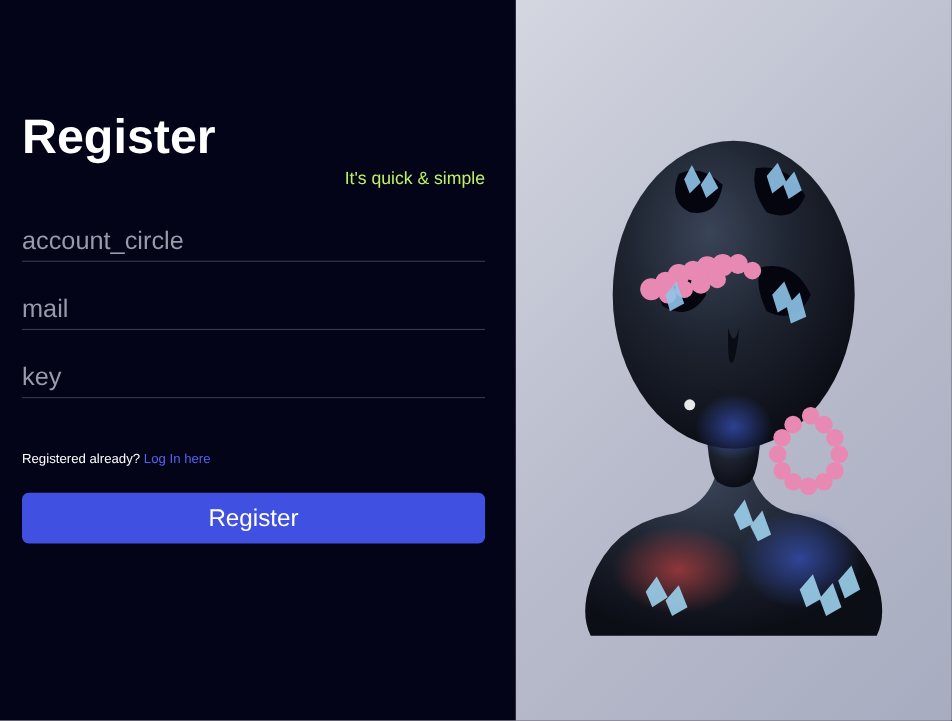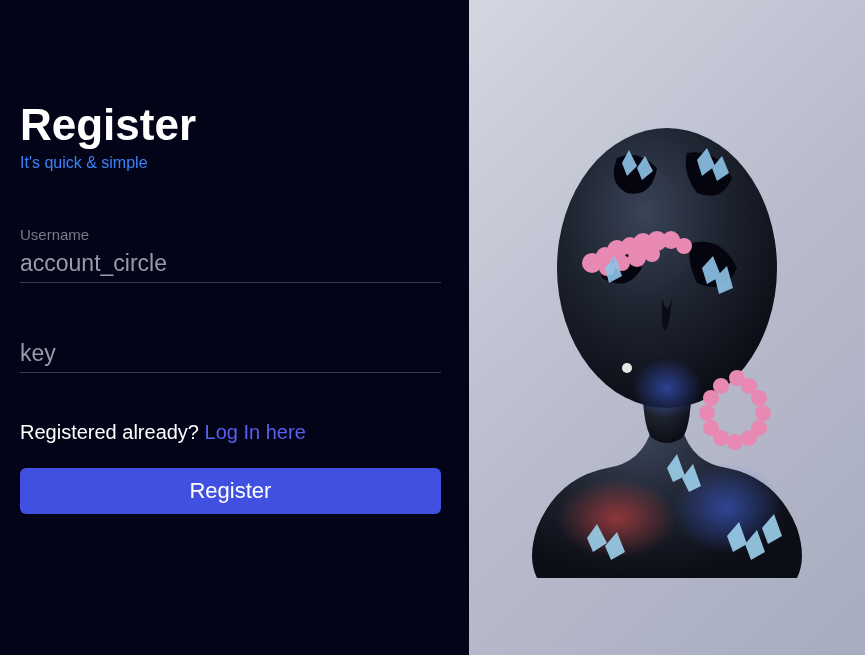--- a/index.html
+++ b/index.html
@@ -34,22 +34,23 @@
       overflow: hidden;
     }
     .title {
       font-size: 44px;
       font-weight: 700;
       margin-bottom: 4px;
       color: #ffffff;
     }
     .subtitle {
       font-size: 16px;
-      color: #3b82f6;
-      margin-bottom: 54px;
+      color: #bef264;
+      margin-bottom: 32px;
+      text-align: right;
     }
     .form-group {
       margin-bottom: 28px;
     }
     .field-label {
       font-size: 15px;
       color: #7a7a8a;
       display: block;
       margin-bottom: 6px;
     }
@@ -75,21 +76,21 @@
     .input-field {
       flex: 1;
       background: transparent;
       border: none;
       outline: none;
       color: #ffffff;
       font-size: 18px;
       padding: 4px 8px;
     }
     .login-text {
-      font-size: 20px;
+      font-size: 12px;
       margin-top: 20px;
       margin-bottom: 24px;
     }
     .login-text .static {
       color: #ffffff;
     }
     .login-link {
       color: #5560f0;
       text-decoration: none;
       cursor: pointer;
@@ -112,28 +113,31 @@
     }
   </style>
 </head>
 <body>
 
 <div class="left-panel">
   <h1 class="title">Register</h1>
   <p class="subtitle">It's quick &amp; simple</p>
 
   <div class="form-group">
-    <label class="field-label">Username</label>
     <div class="input-row">
       <span class="input-icon">account_circle</span>
       <input class="input-field" type="text" value="" style="">
     </div>
   </div>
 
   <div class="form-group">
+    <div class="input-row">
+      <span class="input-icon">mail</span>
+      <input class="input-field" type="email" value="" style="">
+    </div>
   </div>
 
   <div class="form-group">
     <div class="input-row">
       <span class="input-icon">key</span>
       <input class="input-field" type="password" value="" style="">
     </div>
   </div>
 
   <p class="login-text">

